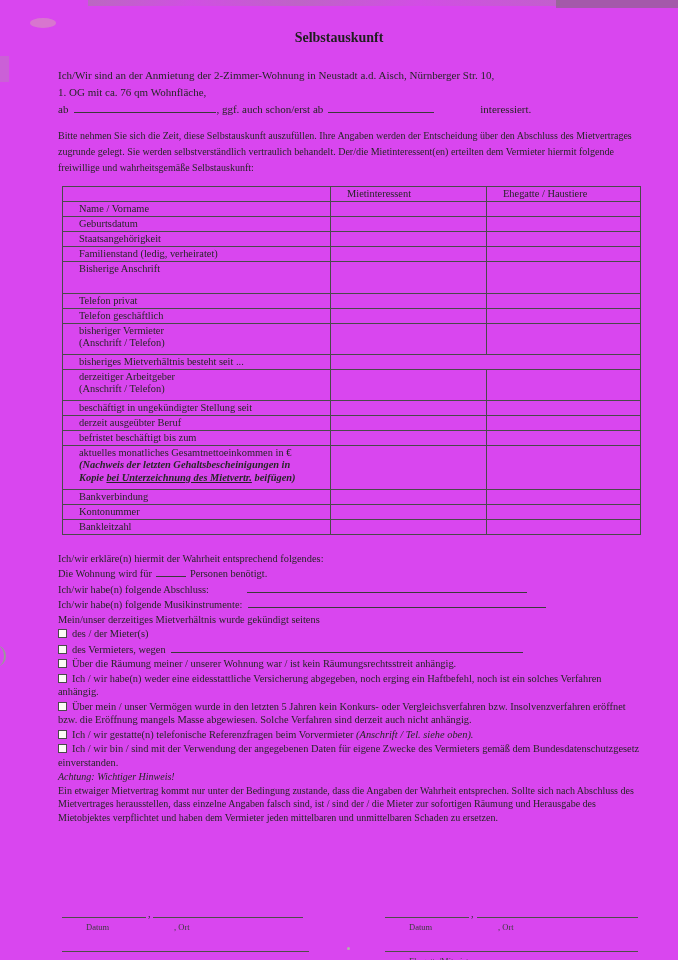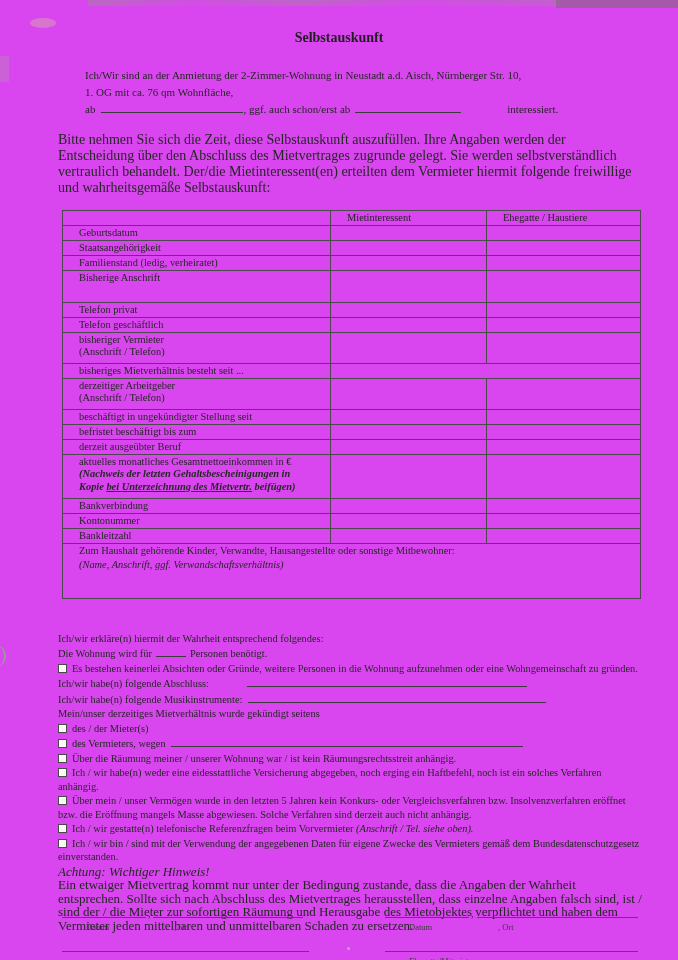--- a/index.html
+++ b/index.html
@@ -11,22 +11,22 @@
     background:linear-gradient(90deg,rgba(150,145,138,.45),rgba(150,145,138,.12) 22%,rgba(150,145,138,.4) 45%,rgba(150,145,138,.1) 70%,rgba(150,145,138,.35));}
   .smudge-top-right{position:absolute;top:0;left:556px;width:122px;height:8px;background:rgba(112,108,102,.5);}
   .smudge-left{position:absolute;top:56px;left:0;width:9px;height:26px;background:rgba(170,165,156,.28);}
   .smudge-dot{position:absolute;top:18px;left:30px;width:26px;height:10px;background:rgba(214,208,150,.35);border-radius:50%;}
   .paren-mark{position:absolute;top:646px;left:-3px;width:7px;height:20px;
     border-right:2px solid #9a9a98;border-radius:0 10px 10px 0 / 0 12px 12px 0;}
   .speck{position:absolute;top:947px;left:347px;width:3px;height:3px;background:#b3b0aa;border-radius:50%;}
 
   .title{margin:0;padding-top:30px;text-align:center;font-size:14px;font-weight:bold;color:#1e1e1e;}
   .content{margin:0 35px 0 58px;}
-  .intro{margin-top:21px;font-size:11px;line-height:17px;margin-left:27px;}
-  .instructions{font-size:14px;line-height:16px;}
+  .intro{margin-top:21px;font-size:11px;line-height:17px;}
+  .instructions{font-size:10px;line-height:16px;}
 
   .bl{display:inline-block;border-bottom:1px solid #3a3a3a;height:10px;vertical-align:baseline;}
   .bl-ab1{width:142px;margin-left:6px;}
   .bl-ab2{width:106px;margin-left:5px;}
   .end-gap{margin-left:46px;}
   .bl-personen{width:30px;margin:0 4px;}
   .bl-haustiere{width:280px;margin-left:38px;}
   .bl-musik{width:298px;margin-left:6px;}
   .bl-wegen{width:352px;margin-left:5px;}
 
@@ -36,24 +36,24 @@
   col.c0{width:268px;}col.c1{width:156px;}col.c2{width:154px;}
   tr.rs td{height:13px;}
   tr.rt2 td{height:29px;}
   tr.rt-anschrift td{height:30px;}
   tr.rt3 td{height:42px;}
   tr.rt-haushalt td{height:53px;}
   .note{font-weight:bold;font-style:italic;}
   .note u{text-decoration:underline;text-align:right;}
   .sub-it{font-style:italic;margin-top:2px;}
 
-  .decl{margin-top:33px;font-size:10.4px;line-height:13.5px;}
+  .decl{margin-top:17px;font-size:10.4px;line-height:13.5px;}
   .decl p{margin:0 0 1px 0;}
   .cb{display:inline-block;width:7px;height:7px;border:1px solid #4a4a4a;margin-right:5px;vertical-align:-1px;background:#fbfaf6;}
-  .notice{font-size:13px;line-height:13.5px;}
+  .notice{font-size:10px;line-height:13.5px;}
   .notice-h{font-style:italic;margin:2px 0 1px 0;}
   .notice p{margin:0;}
 
   .sigline{position:absolute;border-top:1px solid #4f4d49;height:0;}
   .sl-l-datum{top:917px;left:62px;width:84px;}
   .sl-l-ort{top:917px;left:153px;width:150px;}
   .sl-r-datum{top:917px;left:385px;width:84px;}
   .sl-r-ort{top:917px;left:477px;width:161px;}
   .sl2-left{top:951px;left:62px;width:247px;}
   .sl2-right{top:951px;left:385px;width:253px;}
@@ -98,20 +98,25 @@
           <col class="c1">
           <col class="c2">
         </colgroup>
       <tbody>
           <tr class="rs">
         <th></th>
         <th>Mietinteressent</th>
         <th>Ehegatte / Haustiere</th>
       </tr>
       <tr class="rs">
+        <td>Name / Vorname</td>
+        <td></td>
+            <td></td>
+      </tr>
+      <tr class="rs">
         <td>Geburtsdatum</td>
         <td></td>
             <td></td>
       </tr>
       <tr class="rs">
         <td>Staatsangehörigkeit</td>
         <td></td>
             <td></td>
       </tr>
       <tr class="rs">
@@ -153,26 +158,26 @@
         </td>
         <td></td>
             <td></td>
       </tr>
       <tr class="rs">
         <td>beschäftigt in ungekündigter Stellung seit</td>
         <td></td>
             <td></td>
       </tr>
       <tr class="rs">
+        <td>derzeit ausgeübter Beruf</td>
+        <td></td>
+            <td></td>
+      </tr>
+      <tr class="rs">
         <td>befristet beschäftigt bis zum</td>
-        <td></td>
-            <td></td>
-      </tr>
-      <tr class="rs">
-        <td>derzeit ausgeübter Beruf</td>
         <td></td>
             <td></td>
       </tr>
       <tr class="rt3">
         <td>
           <div>aktuelles monatliches Gesamtnettoeinkommen in €</div>
           <div class="note">(Nachweis der letzten Gehaltsbescheinigungen in</div>
           <div class="note"><span>Kopie </span><u>bei Unterzeichnung des Mietvertr.</u><span> beifügen)</span></div>
         </td>
         <td></td>
@@ -186,33 +191,26 @@
       <tr class="rs">
         <td>Kontonummer</td>
         <td></td>
             <td></td>
       </tr>
       <tr class="rs">
         <td>Bankleitzahl</td>
         <td></td>
             <td></td>
       </tr>
-      <tr class="rt-haushalt">
-        <td colspan="3">
-          <div>Zum Haushalt gehörende Kinder, Verwandte, Hausangestellte oder sonstige Mitbewohner:</div>
-          <div class="sub-it">(Name, Anschrift, ggf. Verwandschaftsverhältnis)</div>
-        </td>
-      </tr>
     </tbody>
       </table>
 
     <div class="decl">
       <p>Ich/wir erkläre(n) hiermit der Wahrheit entsprechend folgendes:</p>
       <p><span>Die Wohnung wird für</span><span class="bl bl-personen"></span><span>Personen benötigt.</span></p>
-      <p><span class="cb"></span><span>Es bestehen keinerlei Absichten oder Gründe, weitere Personen in die Wohnung aufzunehmen oder eine Wohngemeinschaft zu gründen.</span></p>
       <p><span>Ich/wir habe(n) folgende Abschluss:</span><span class="bl bl-haustiere"></span></p>
       <p><span>Ich/wir habe(n) folgende Musikinstrumente:</span><span class="bl bl-musik"></span></p>
       <p>Mein/unser derzeitiges Mietverhältnis wurde gekündigt seitens</p>
       <p><span class="cb"></span><span>des / der Mieter(s)</span></p>
       <p><span class="cb"></span><span>des Vermieters, wegen</span><span class="bl bl-wegen"></span></p>
       <p><span class="cb"></span><span>Über die Räumung meiner / unserer Wohnung war / ist kein Räumungsrechtsstreit anhängig.</span></p>
       <p><span class="cb"></span><span>Ich / wir habe(n) weder eine eidesstattliche Versicherung abgegeben, noch erging ein Haftbefehl, noch ist ein solches Verfahren anhängig.</span></p>
       <p><span class="cb"></span><span>Über mein / unser Vermögen wurde in den letzten 5 Jahren kein Konkurs- oder Vergleichsverfahren bzw. Insolvenzverfahren eröffnet bzw. die Eröffnung mangels Masse abgewiesen. Solche Verfahren sind derzeit auch nicht anhängig.</span></p>
       <p><span class="cb"></span><span>Ich / wir gestatte(n) telefonische Referenzfragen beim Vorvermieter </span><i>(Anschrift / Tel. siehe oben).</i></p>
       <p><span class="cb"></span><span>Ich / wir bin / sind mit der Verwendung der angegebenen Daten für eigene Zwecke des Vermieters gemäß dem Bundesdatenschutzgesetz einverstanden.</span></p>

